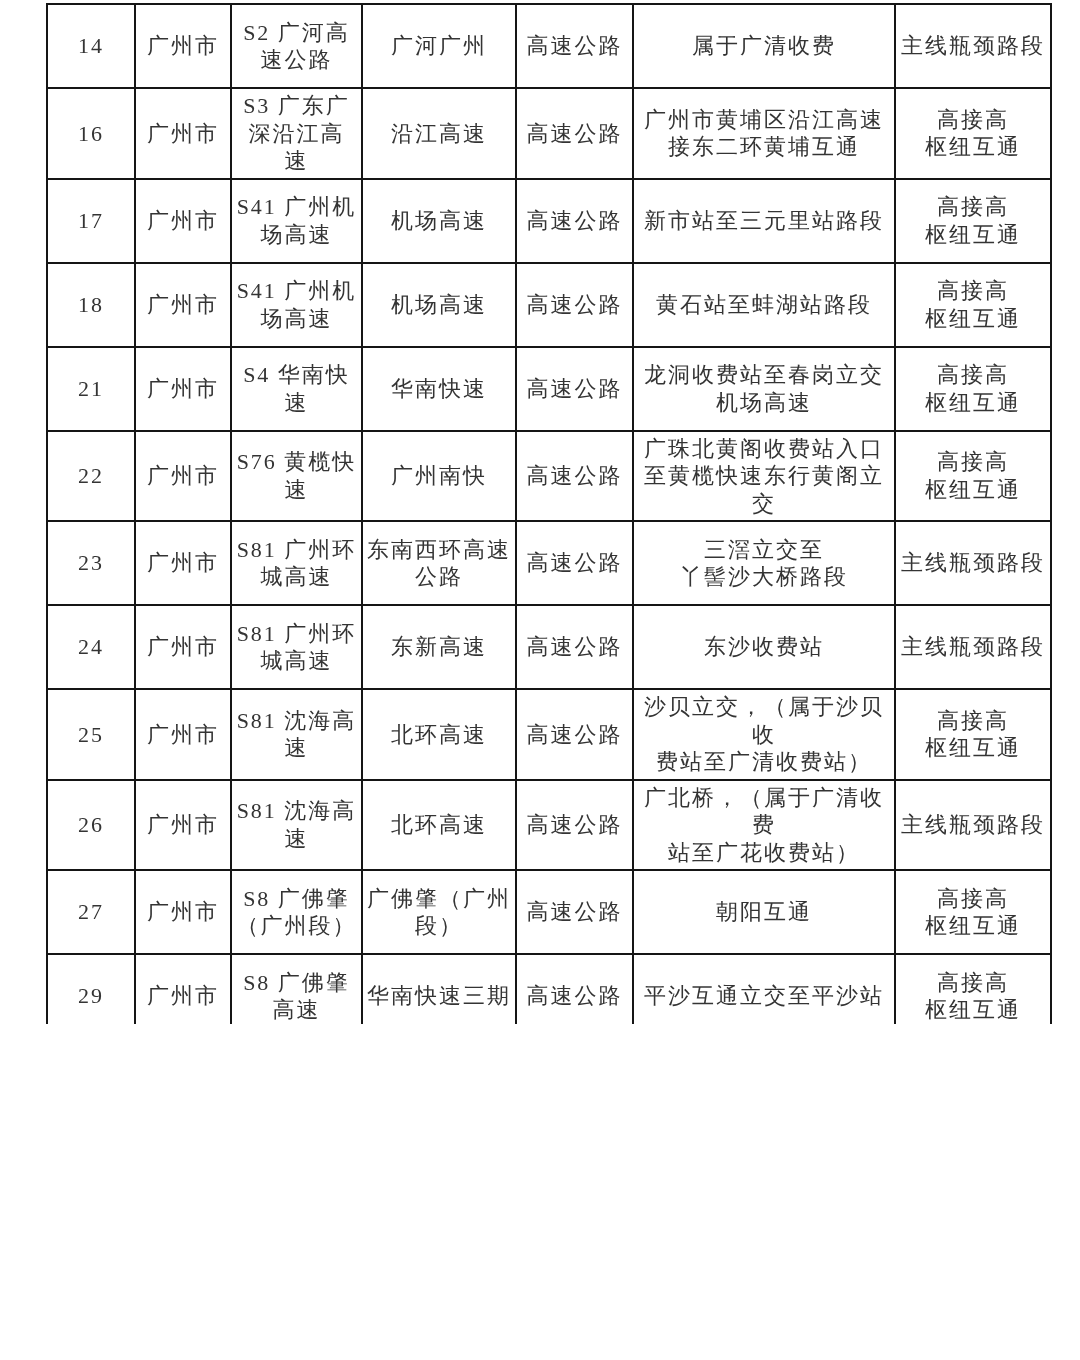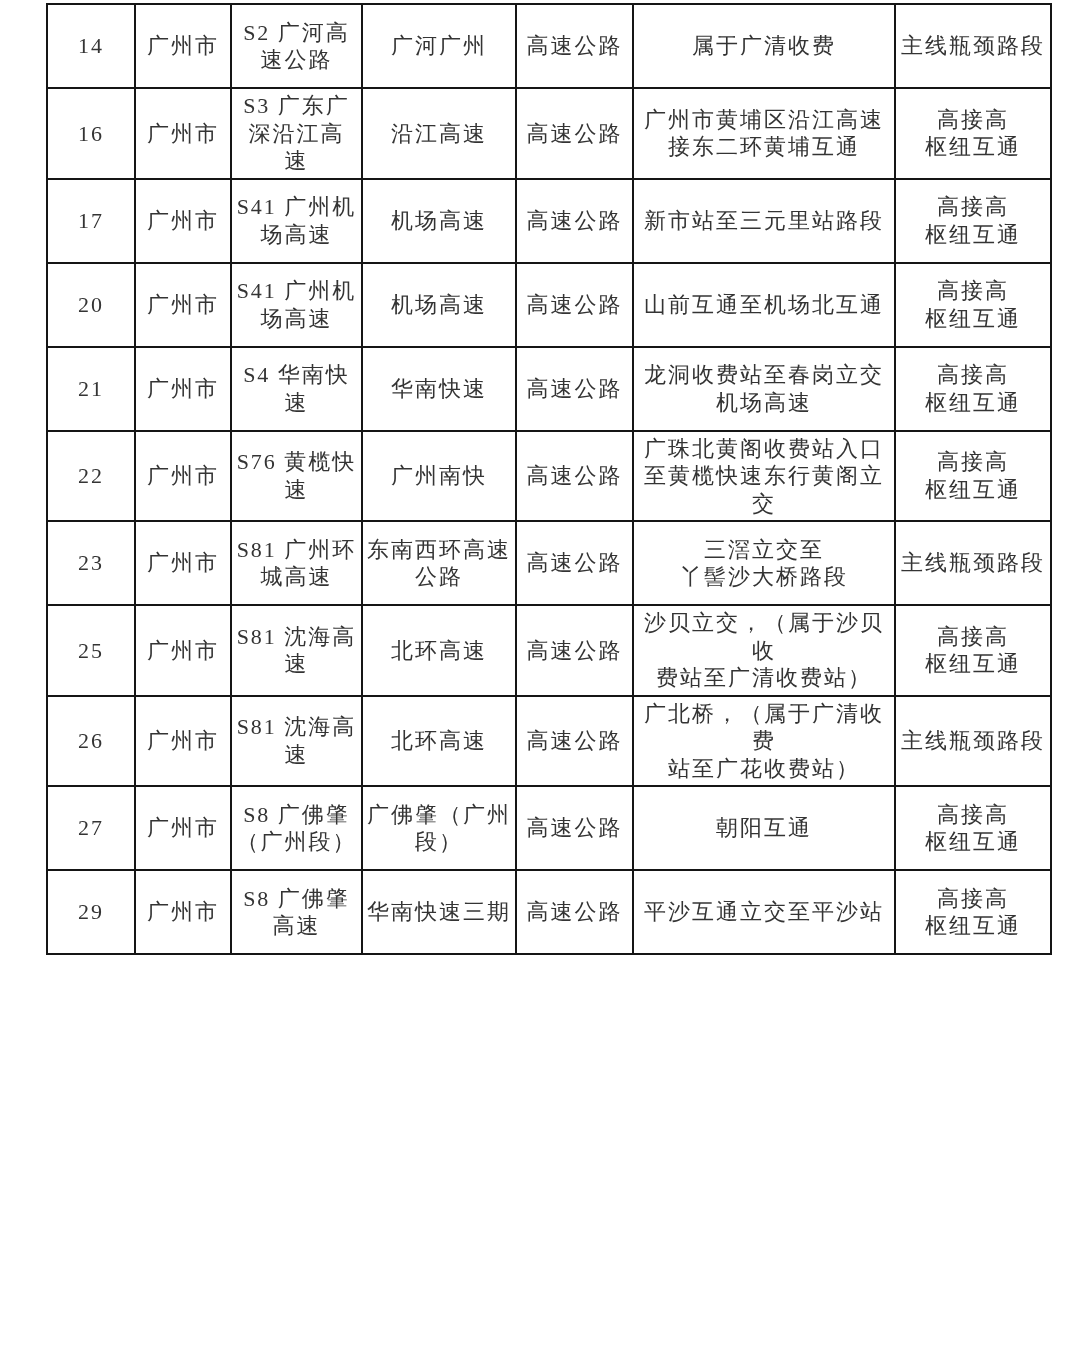--- a/index.html
+++ b/index.html
@@ -92,33 +92,33 @@
     <td>广州市</td>
     <td>S41 广州机
 场高速</td>
     <td>机场高速</td>
     <td>高速公路</td>
     <td>新市站至三元里站路段</td>
     <td>高接高
 枢纽互通</td>
   </tr>
 
-
-
-  <tr>
-    <td>20</td>
+  <tr>
+    <td>18</td>
     <td>广州市</td>
     <td>S41 广州机
 场高速</td>
     <td>机场高速</td>
     <td>高速公路</td>
-    <td>山前互通至机场北互通</td>
-    <td>高接高
-枢纽互通</td>
-  </tr>
+    <td>黄石站至蚌湖站路段</td>
+    <td>高接高
+枢纽互通</td>
+  </tr>
+
+
 
   <tr>
     <td>21</td>
     <td>广州市</td>
     <td>S4 华南快
 速</td>
     <td>华南快速</td>
     <td>高速公路</td>
     <td>龙洞收费站至春岗立交
 机场高速</td>
@@ -146,20 +146,30 @@
     <td>S81 广州环
 城高速</td>
     <td>东南西环高速
 公路</td>
     <td>高速公路</td>
     <td>三滘立交至
 丫髻沙大桥路段</td>
     <td>主线瓶颈路段</td>
   </tr>
 
+  <tr>
+    <td>24</td>
+    <td>广州市</td>
+    <td>S81 广州环
+城高速</td>
+    <td>东新高速</td>
+    <td>高速公路</td>
+    <td>东沙收费站</td>
+    <td>主线瓶颈路段</td>
+  </tr>
 
   <tr>
     <td>25</td>
     <td>广州市</td>
     <td>S81 沈海高
 速</td>
     <td>北环高速</td>
     <td>高速公路</td>
     <td>沙贝立交，（属于沙贝收
 费站至广清收费站）</td>

